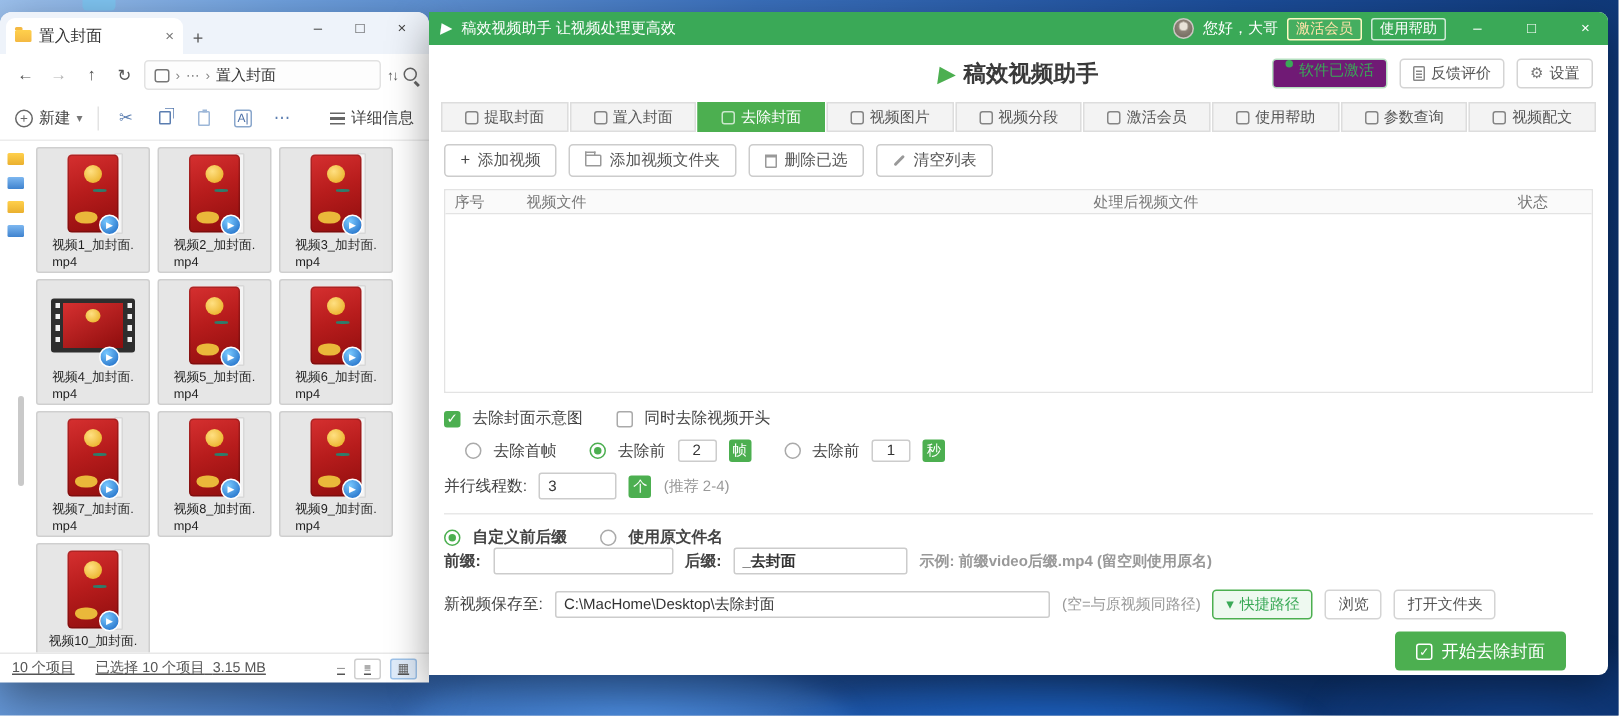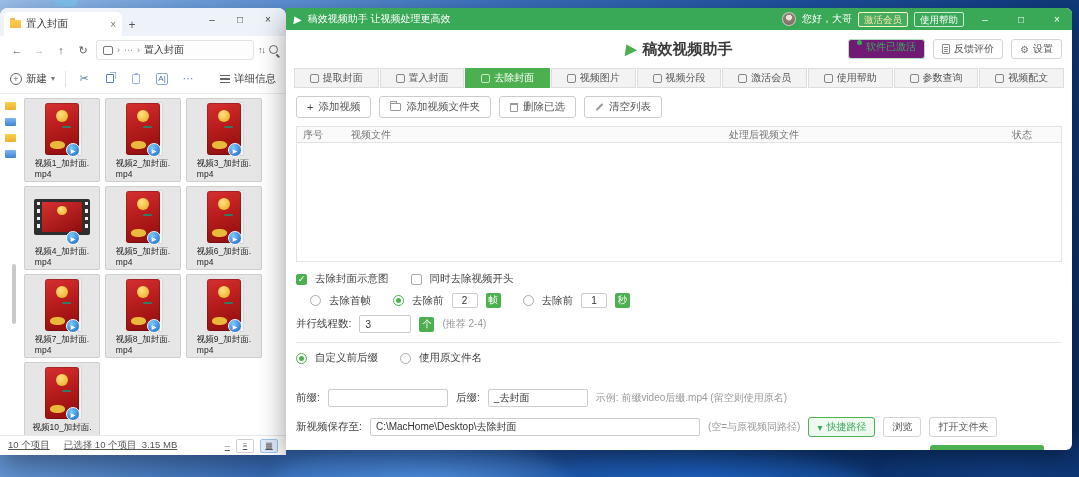--- a/index.html
+++ b/index.html
@@ -107,21 +107,21 @@
   .row { display:flex; align-items:center; gap:8px; }
   .cb { width:11px; height:11px; border:1px solid #aaa; border-radius:2px; background:#fff; display:flex; align-items:center; justify-content:center; font-size:9px; color:#fff; }
   .cb.on { background:#4caf50; border-color:#4caf50; }
   .rd { width:11px; height:11px; border:1px solid #aaa; border-radius:50%; background:#fff; position:relative; }
   .rd.on { border-color:#4caf50; } .rd.on::after { content:''; position:absolute; inset:2px; border-radius:50%; background:#4caf50; }
   .mini-in { width:26px; height:15px; border:1px solid #ccc; border-radius:2px; font-size:10px; text-align:center; color:#333; background:#fff; line-height:13px; }
   .unit { min-width:15px; height:15px; padding:0 2px; background:#4caf50; color:#fff; border-radius:2px; font-size:9.5px; display:flex; align-items:center; justify-content:center; }
   .in { height:18px; border:1px solid #ccc; border-radius:2px; font-size:10px; padding:0 5px; color:#333; background:#fff; display:flex; align-items:center; }
   .hint { color:#999; font-size:10px; }
   .hr { border-top:1px solid #e8e8e8; margin:9px 0 8px; }
-  .naming { display:flex; flex-direction:column; gap:24px; }
+  .naming { display:flex; flex-direction:column; gap:0;font-weight:bold; }
   .saverow { display:flex; align-items:center; gap:8px; margin-top:10px; }
   .btn-qp { height:20px; display:flex; align-items:center; gap:4px; padding:0 8px; border:1px solid #4caf50; background:#eef9f0; color:#3aa957; border-radius:3px; font-size:10px; }
   .startrow { display:flex; justify-content:flex-end; margin-top:8px; padding-right:18px; }
   .btn-start { height:26px; display:flex; align-items:center; gap:6px; padding:0 14px; background:#4caf50; color:#fff; border-radius:3px; font-size:11.5px; }
   .chk-sq { width:11px; height:11px; border:1.5px solid #fff; border-radius:2px; display:flex; align-items:center; justify-content:center; font-size:8px; } .ml18{margin-left:14px;}
 </style>
 </head>
 <body>
 
 <div class="blob b1"></div>
@@ -448,21 +448,21 @@
       <div class="row">
         <span class="rd on"></span>
         <span>自定义前后缀</span>
         <span class="rd ml18"></span>
         <span>使用原文件名</span>
       </div>
       <div class="row">
         <span>前缀:</span>
         <span class="in" style="width:120px;"></span>
         <span>后缀:</span>
-        <span class="in" style="width:100px;">_去封面</span>
+        <span class="in" style="width:116px;">_去封面</span>
         <span class="hint">示例: 前缀video后缀.mp4 (留空则使用原名)</span>
       </div>
     </div>
     <div class="saverow">
       <span>新视频保存至:</span>
       <span class="in" style="width:330px;">C:\MacHome\Desktop\去除封面</span>
       <span class="hint">(空=与原视频同路径)</span>
       <span class="btn-qp">
           <span>▾</span>
           <span>快捷路径</span>

